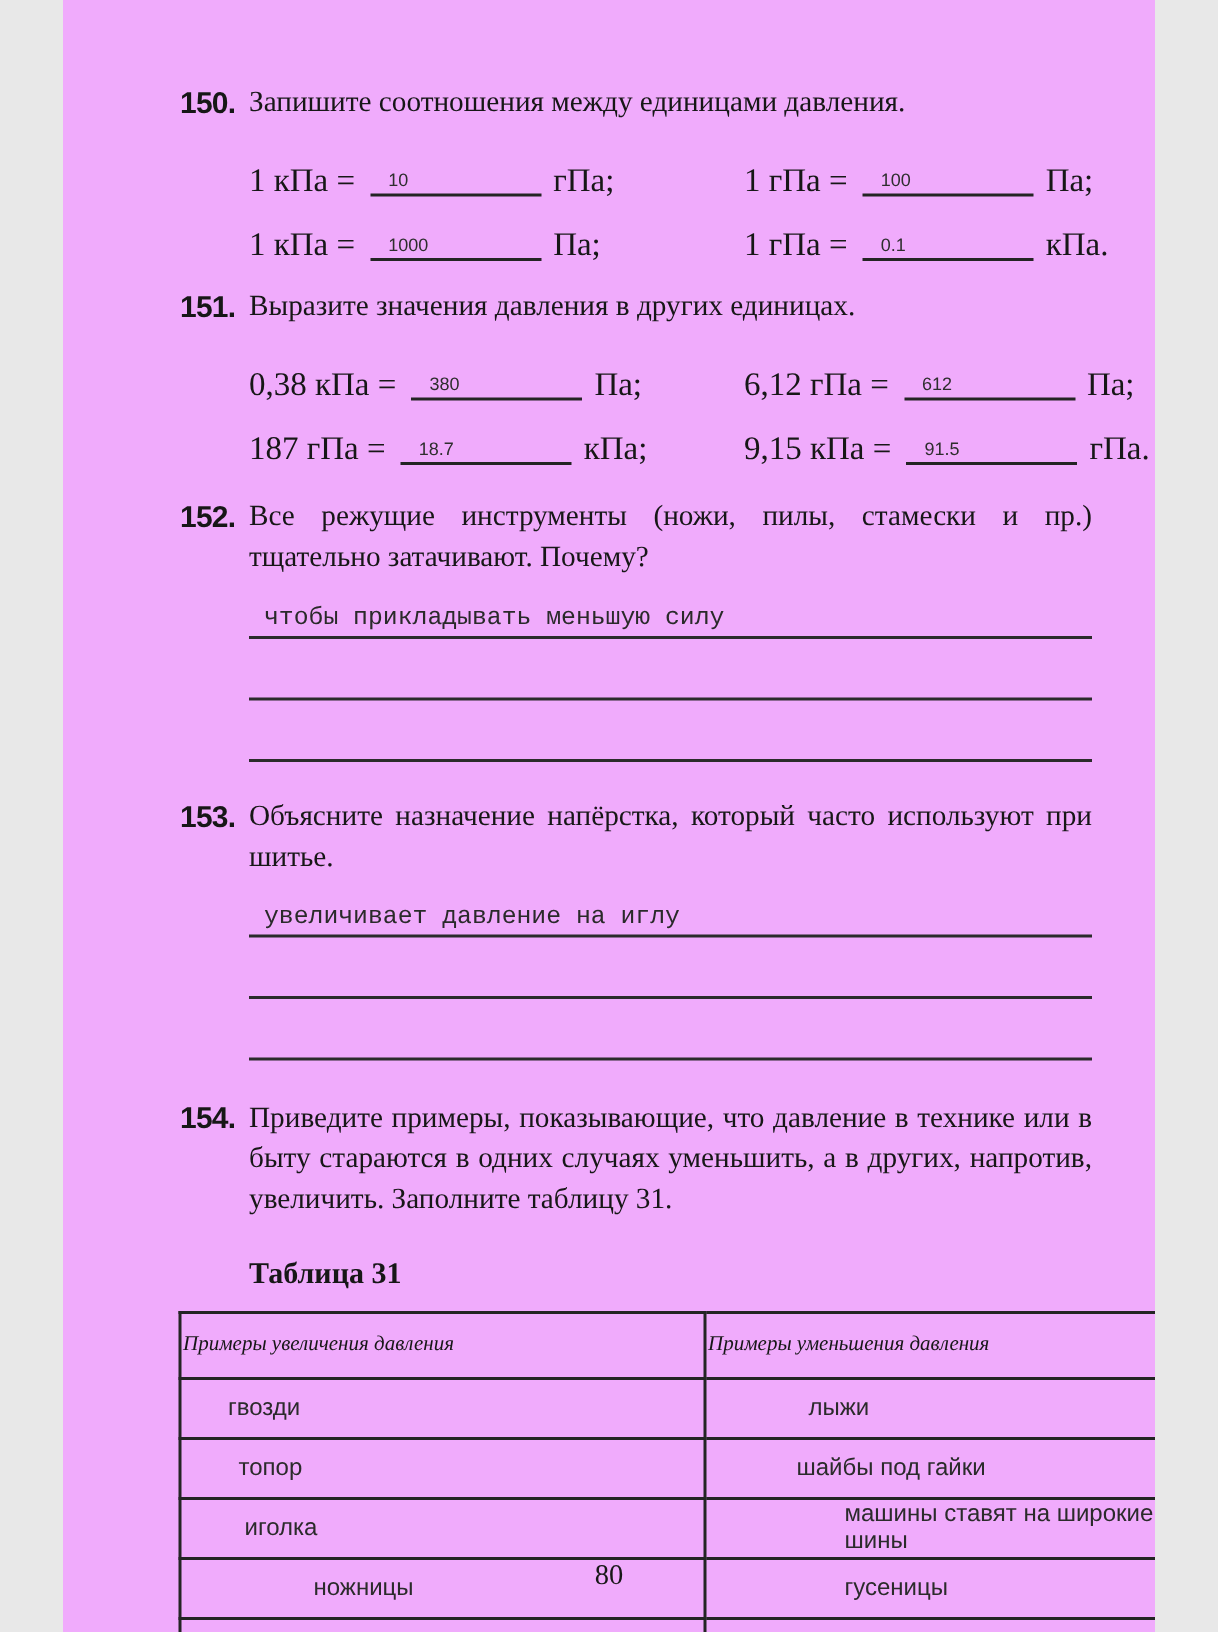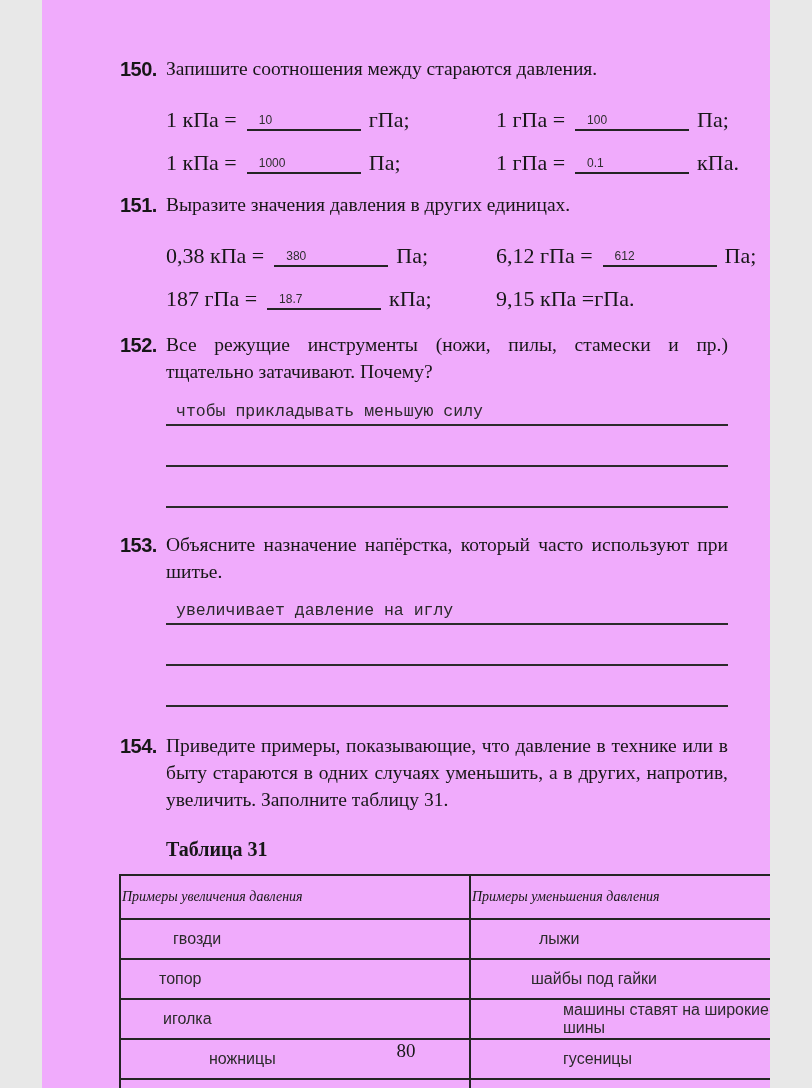--- a/index.html
+++ b/index.html
@@ -80,21 +80,21 @@
     font-size:14px; text-align:left;
   }
   table.t31 td {
     height:36px;
     font-family:"Liberation Sans", sans-serif;
     font-size:16px; color:#2b2b2b;
     padding-left:42px;
   }
   table.t31 col.c1 { width:350px; }
   
-  table.t31 tr:nth-child(1) td:nth-child(1){ padding-left:52px; }
+  table.t31 tr:nth-child(1) td:nth-child(1){ padding-left:31px; }
   table.t31 tr:nth-child(1) td:nth-child(2){ padding-left:68px; }
   table.t31 tr:nth-child(2) td:nth-child(1){ padding-left:38px; }
   table.t31 tr:nth-child(2) td:nth-child(2){ padding-left:60px; }
   table.t31 tr:nth-child(3) td:nth-child(1){ padding-left:42px; }
   table.t31 tr:nth-child(3) td:nth-child(2){ padding-left:92px; }
   table.t31 tr:nth-child(4) td:nth-child(1){ padding-left:88px; }
   table.t31 tr:nth-child(4) td:nth-child(2){ padding-left:92px; }
   table.t31 tr:nth-child(5) td:nth-child(2){ padding-left:78px; }
   
   .page-num {
@@ -107,21 +107,21 @@
   .m-154 { margin-top:26px; }
 </style>
 </head>
 <body>
 
 <div class="page">
 
   <section class="ex">
     <div class="ex-head">
       <span class="ex-num">150.</span>
-      <p class="ex-title">Запишите соотношения между стараются давления.</p>
+      <p class="ex-title">Запишите соотношения между единицами давления.</p>
     </div>
     <div class="eq-grid">
       <div class="eq">
         <span>1 кПа =</span>
         <span class="blank">
             <span class="ans">10</span>
           </span>
         <span>гПа;</span>
       </div>
       <div class="eq">
@@ -170,20 +170,23 @@
       </div>
       <div class="eq">
         <span>187 гПа =</span>
         <span class="blank">
             <span class="ans">18.7</span>
           </span>
         <span>кПа;</span>
       </div>
       <div class="eq">
         <span>9,15 кПа =</span>
+        <span class="blank">
+            <span class="ans">91.5</span>
+          </span>
         <span>гПа.</span>
       </div>
     </div>
   </section>
 
   <section class="ex m-152">
     <div class="ex-head">
       <span class="ex-num">152.</span>
       <p class="ex-title">Все режущие инструменты (ножи, пилы, стамески и пр.) тщательно затачивают. Почему?</p>
     </div>

